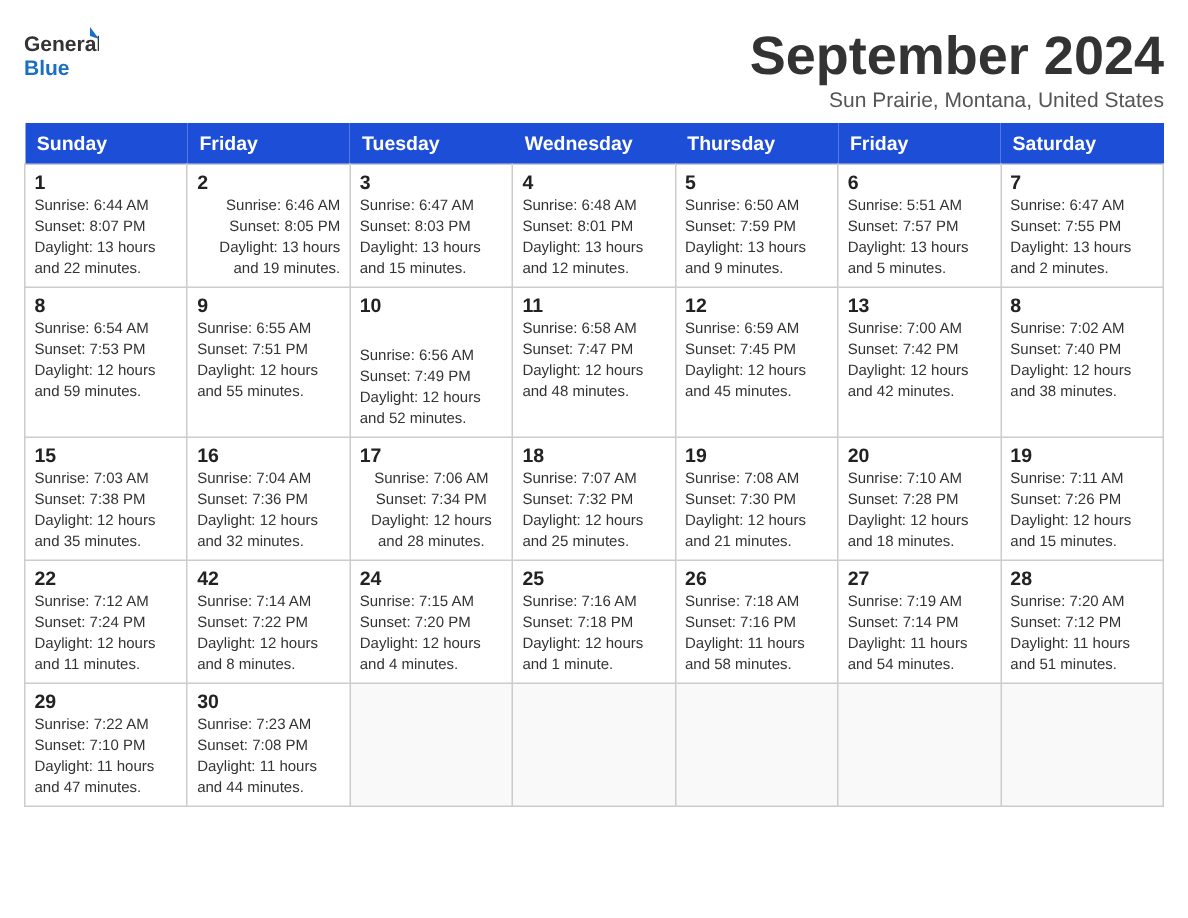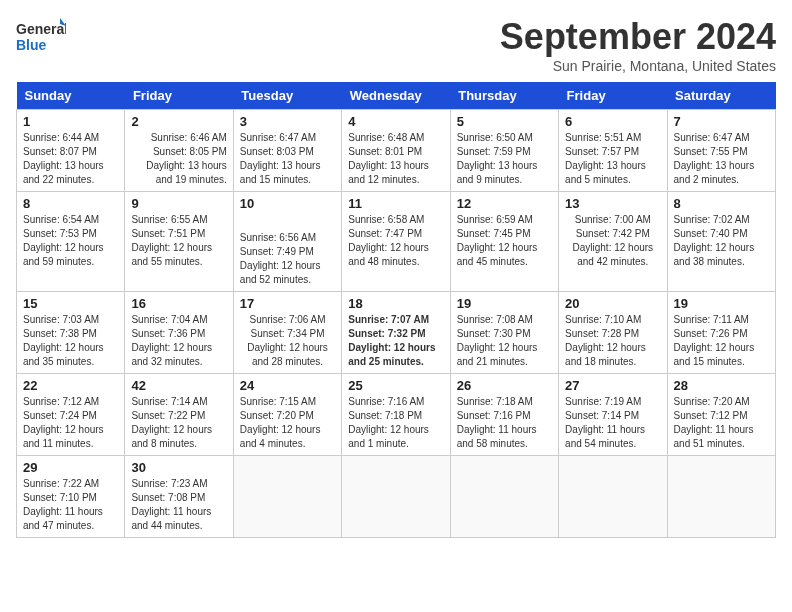--- a/index.html
+++ b/index.html
@@ -184,21 +184,21 @@
         </td>
         <td>
           <span class="day-number">12</span>
           <div class="day-info" style="white-space: pre-line;">Sunrise: 6:59 AM
 Sunset: 7:45 PM
 Daylight: 12 hours
 and 45 minutes.</div>
         </td>
         <td>
           <span class="day-number">13</span>
-          <div class="day-info" style="white-space: pre-line; text-align: center;">Sunrise: 7:00 AM
+          <div class="day-info" style="white-space: pre-line;">Sunrise: 7:00 AM
 Sunset: 7:42 PM
 Daylight: 12 hours
 and 42 minutes.</div>
         </td>
         <td>
           <span class="day-number">8</span>
           <div class="day-info" style="white-space: pre-line;">Sunrise: 7:02 AM
 Sunset: 7:40 PM
 Daylight: 12 hours
 and 38 minutes.</div>
@@ -221,21 +221,21 @@
         </td>
         <td>
           <span class="day-number">17</span>
           <div class="day-info" style="white-space: pre-line; text-align: center;">Sunrise: 7:06 AM
 Sunset: 7:34 PM
 Daylight: 12 hours
 and 28 minutes.</div>
         </td>
         <td>
           <span class="day-number">18</span>
-          <div class="day-info" style="white-space: pre-line; font-weight: bold;">Sunrise: 7:07 AM
+          <div class="day-info" style="white-space: pre-line;">Sunrise: 7:07 AM
 Sunset: 7:32 PM
 Daylight: 12 hours
 and 25 minutes.</div>
         </td>
         <td>
           <span class="day-number">19</span>
           <div class="day-info" style="white-space: pre-line;">Sunrise: 7:08 AM
 Sunset: 7:30 PM
 Daylight: 12 hours
 and 21 minutes.</div>

